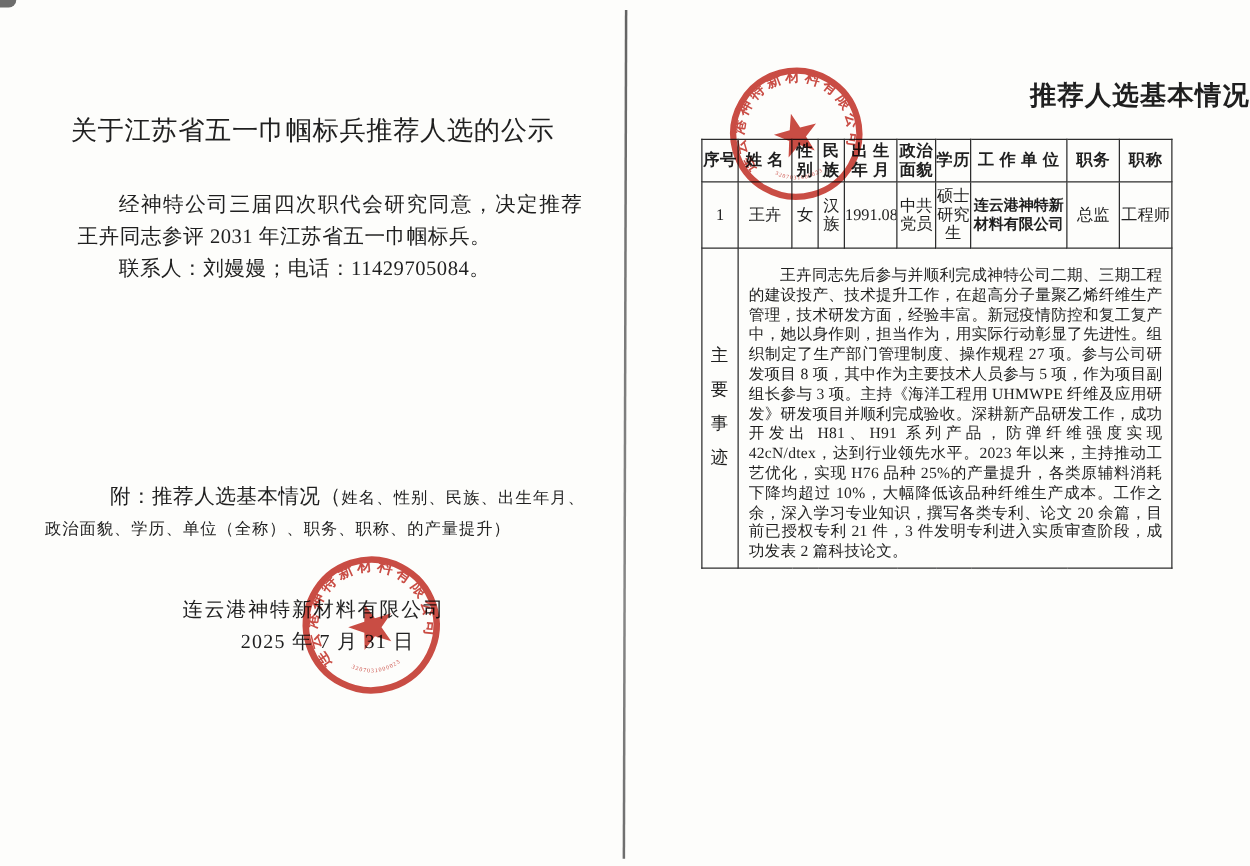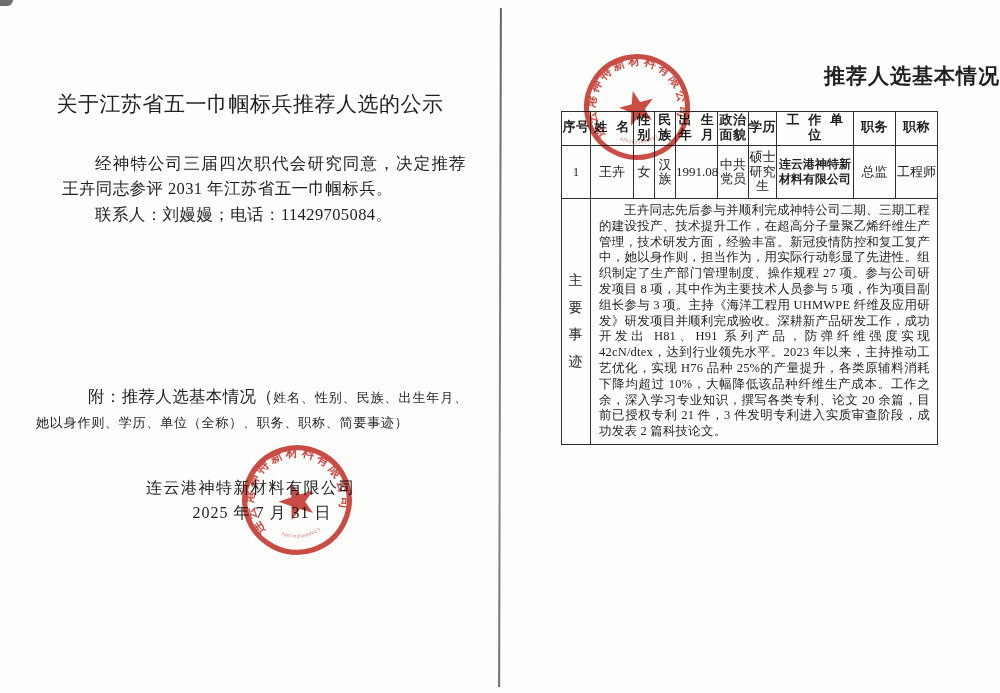--- a/index.html
+++ b/index.html
@@ -36,27 +36,27 @@
 
   
   .r-title{position:absolute;left:0;top:62px;width:500px;text-align:right;
     font-size:21px;font-weight:bold;letter-spacing:1px;margin:0;}
   table.info-table{position:absolute;left:61px;top:111px;width:376px;
     border-collapse:collapse;table-layout:fixed;}
   .info-table th,.info-table td{
     border:1.4px solid #2e2e2e;padding:0;text-align:center;vertical-align:middle;
     font-size:13px;line-height:14.5px;white-space:pre-line;overflow:hidden;}
   .info-table th{font-weight:bold;letter-spacing:.5px;}
-  tr.hrow{height:34px;font-family:Liberation Mono, monospace;}
+  tr.hrow{height:34px;}
   tr.drow{height:53px;}
   tr.deeds-row{height:219px;}
   td.cell-unit{font-size:12px;line-height:15px;font-weight:bold;}
   td.deeds-label{font-size:14px;line-height:27px;letter-spacing:1px;}
   td.deeds-text{
-    text-align:justify;vertical-align:top;padding:4px 7px 4px 8px;
+    text-align:justify;vertical-align:top;padding:14px 7px 4px 8px;
     font-size:12.5px;line-height:15.8px;text-indent:2em;letter-spacing:.2px;white-space:normal;}
 
   
   .stamp{position:absolute;mix-blend-mode:multiply;opacity:.82;pointer-events:none;}
   .stamp-left{left:240px;top:443px;width:114px;height:114px;transform:rotate(-18deg);}
   .stamp-right{left:82px;top:52px;width:110px;height:110px;transform:rotate(-15deg);}
 </style>
 </head>
 <body>
 
@@ -65,21 +65,21 @@
   <div class="corner-artifact"></div>
 
   <div class="page page-left">
     <h1 class="l-title">关于江苏省五一巾帼标兵推荐人选的公示</h1>
 
     <div class="l-body">
       <p>经神特公司三届四次职代会研究同意，决定推荐王卉同志参评 2031 年江苏省五一巾帼标兵。</p>
       <p>联系人：刘嫚嫚；电话：11429705084。</p>
     </div>
 
-    <div class="l-note"><span>附：推荐人选基本情况（</span><span class="small">姓名、性别、民族、出生年月、她以身作则、学历、单位（全称）、职务、职称、简要事迹）</span></div>
+    <div class="l-note"><span>附：推荐人选基本情况（</span><span class="small">姓名、性别、民族、出生年月、政治面貌、学历、单位（全称）、职务、职称、的产量提升）</span></div>
 
     <div class="l-company">连云港神特新材料有限公司</div>
     <div class="l-date">2025 年 7 月 31 日</div>
 
     <svg class="stamp stamp-left" viewBox="0 0 120 120">
       <circle cx="60" cy="60" r="55" fill="none" stroke="#c0251c" stroke-width="5.5"></circle>
       <polygon points="60,42 64.7,55.5 79,55.8 67.6,64.5 71.8,78.2 60,70 48.2,78.2 52.4,64.5 41,55.8 55.3,55.5" fill="#c0251c"></polygon>
       <path id="arcL" d="M 20.2 83 A 46 46 0 1 1 99.8 83" fill="none"></path>
       <path id="serL" d="M 29.4 85.7 A 40 40 0 0 0 90.6 85.7" fill="none"></path>
       <text font-size="13" letter-spacing="3" fill="#c0251c" font-weight="bold"><textPath href="#arcL" startOffset="3">连云港神特新材料有限公司</textPath></text>

